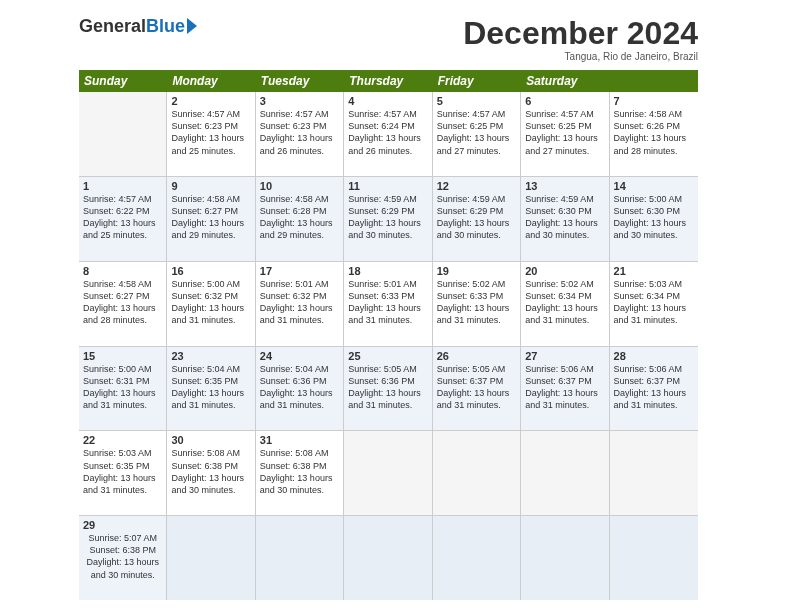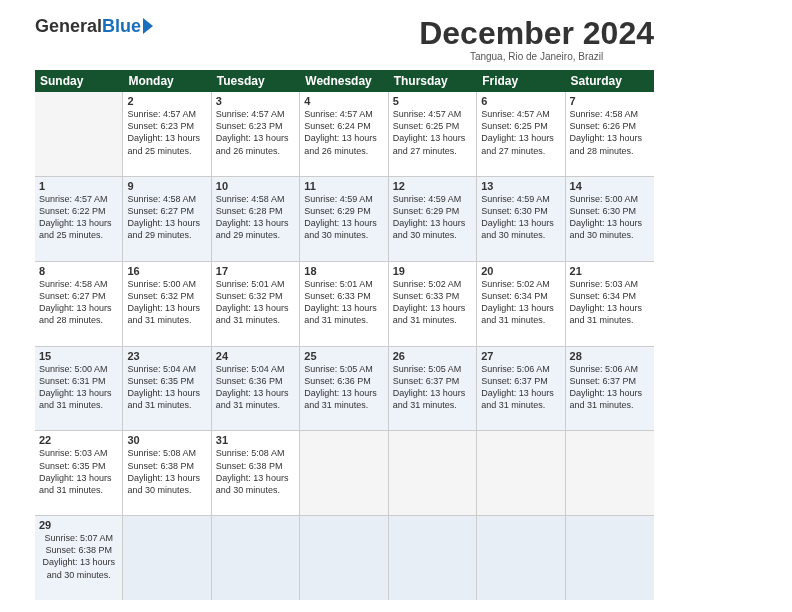--- a/index.html
+++ b/index.html
@@ -9,20 +9,21 @@
       width: 792px;
       height: 612px;
       overflow: hidden;
     }
     .page {
       width: 672px;
       height: 612px;
       padding: 16px 18px 12px 35px;
       display: flex;
       flex-direction: column;
+      margin-left: 44px;
     }
     .header {
       display: flex;
       justify-content: space-between;
       align-items: flex-start;
       margin-bottom: 8px;
     }
     .logo {
       display: flex;
       flex-direction: column;
@@ -45,41 +46,42 @@
     .logo-arrow {
       width: 0;
       height: 0;
       border-left: 10px solid #1a6fba;
       border-top: 8px solid transparent;
       border-bottom: 8px solid transparent;
       margin-left: 2px;
       margin-top: -2px;
     }
     .title-block {
-      text-align: center;
+      text-align: right;
     }
     .month-title {
       font-size: 32px;
       font-weight: bold;
       color: #333;
       line-height: 1.1;
     }
     .location {
       font-size: 10px;
       color: #555;
     }
     .calendar {
       flex: 1;
       display: flex;
       flex-direction: column;
     }
     .cal-header {
       display: grid;
       grid-template-columns: repeat(7, 1fr);
-      background: #14532d;
+      background: #4d7c0f;
+      font-style: italic;
     }
     .cal-header-cell {
       color: #fff;
       font-weight: bold;
       font-size: 12px;
       padding: 4px 5px;
       text-align: left;
     }
     .cal-body {
       flex: 1;
@@ -143,21 +145,20 @@
       <div class="month-title">December 2024</div>
       <div class="location">Tangua, Rio de Janeiro, Brazil</div>
     </div>
   </div>
 
   <div class="calendar">
     <div class="cal-header">
       <div class="cal-header-cell">Sunday</div>
       <div class="cal-header-cell">Monday</div>
       <div class="cal-header-cell">Tuesday</div>
-      <div class="cal-header-cell">Wednesday</div>
       <div class="cal-header-cell">Thursday</div>
       <div class="cal-header-cell">Friday</div>
       <div class="cal-header-cell">Saturday</div>
     </div>
     <div class="cal-body" id="cal-body">
     <div class="cal-row">
           <div class="cal-cell empty"></div>
           <div class="cal-cell">
             <span class="day-num">2</span>
             <div class="info" style="white-space: pre-line;">Sunrise: 4:57 AM

